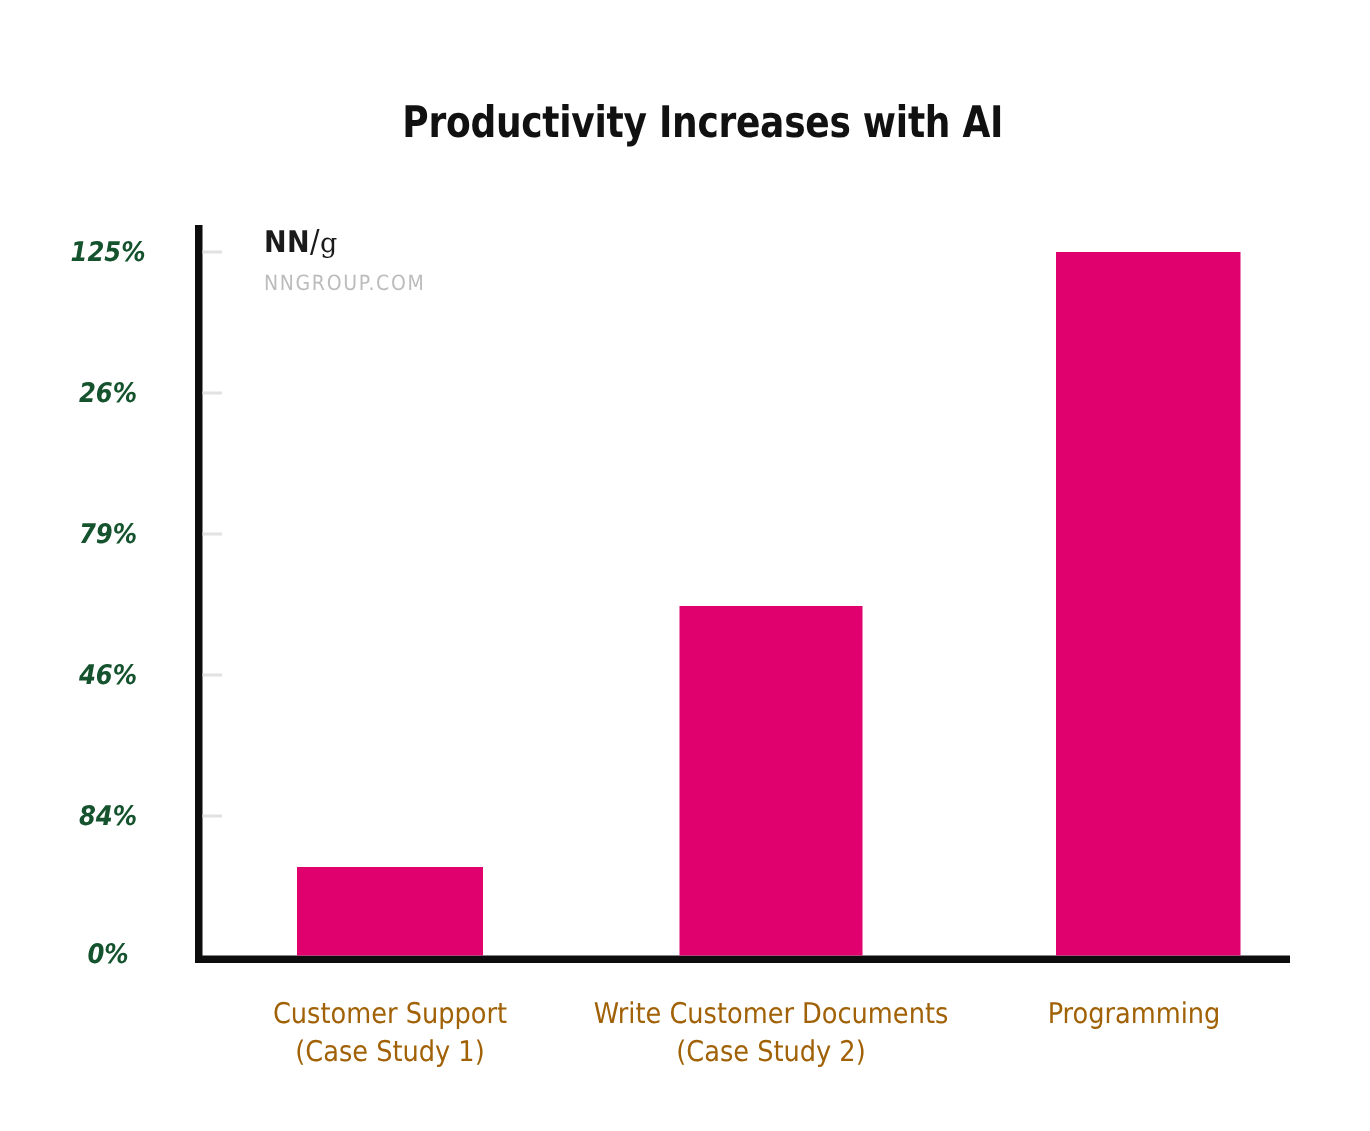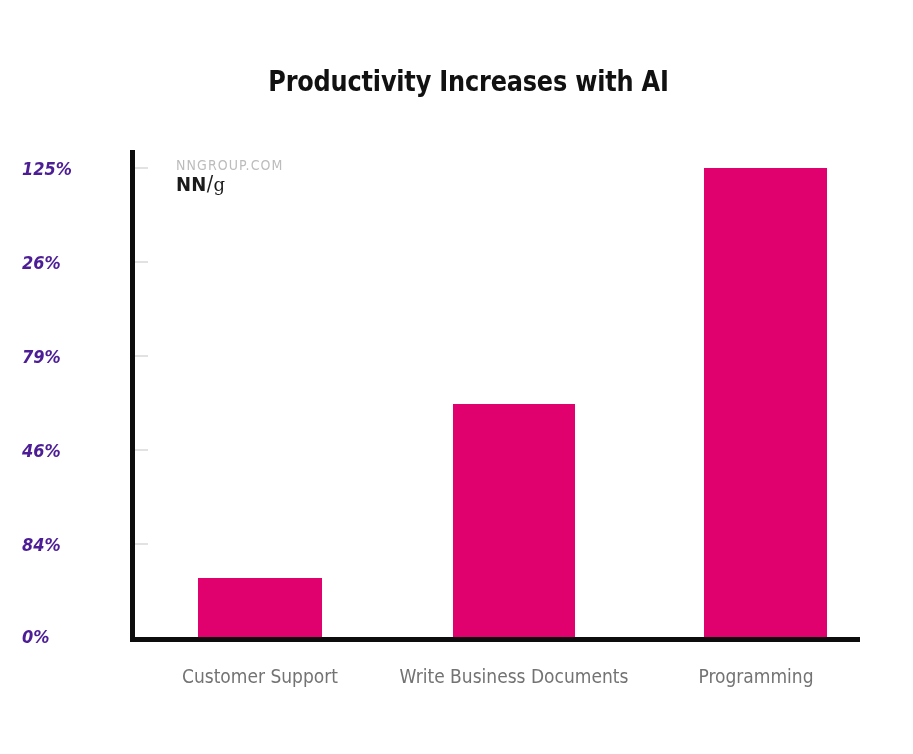--- a/index.html
+++ b/index.html
@@ -51,26 +51,26 @@
     width: 730px;
     height: 5px;
     background: #0d0d0d;
   }
 
   
   .y-tick-label {
     position: absolute;
     right: 913px;
     width: 100px;
-    text-align: left;
+    text-align: center;
     font-family: "DejaVu Sans Condensed", "Liberation Sans Narrow", "Liberation Sans", sans-serif;
     font-size: 18px;
     font-weight: bold;
     font-style: italic;
-    color: #4c1d95;
+    color: #14532d;
     white-space: nowrap;
   }
   .y-tick-mark {
     position: absolute;
     left: 123px;
     width: 13px;
     height: 2px;
     background: #e2e2e2;
   }
 
@@ -80,21 +80,21 @@
     background: #e0006e;
   }
 
   
   .x-cat-label {
     position: absolute;
     text-align: center;
     font-family: "DejaVu Sans Condensed", "Liberation Sans Narrow", "Liberation Sans", sans-serif;
     font-size: 19px;
     font-weight: normal;
-    color: #737373;
+    color: #a16207;
     line-height: 25px;
     white-space: nowrap;
   }
   .x-cat-label .line2 {
     display: block;
   }
 
   
   #logo-block {
     position: absolute;
@@ -160,29 +160,31 @@
 
   <div id="bars">
     <div class="bar" style="left:186px; width:124px; top:578px; height:59px;"></div>
     <div class="bar" style="left:441px; width:122px; top:404px; height:233px;"></div>
     <div class="bar" style="left:692px; width:123px; top:168px; height:469px;"></div>
   </div>
 
   <div id="x-axis">
     <div class="x-cat-label" style="left:128px; top:664px; width:240px;">
       <span>Customer Support</span>
+      <span class="line2">(Case Study 1)</span>
     </div>
 
     <div class="x-cat-label" style="left:372px; top:664px; width:260px;">
-      <span>Write Business Documents</span>
+      <span>Write Customer Documents</span>
+      <span class="line2">(Case Study 2)</span>
     </div>
 
     <div class="x-cat-label" style="left:624px; top:664px; width:240px;">
       <span>Programming</span>
     </div>
   </div>
 
   <div id="logo-block">
+    <div id="logo-nng"><span>NN</span><span class="slash">/</span><span class="g-letter">g</span></div>
     <div id="logo-url">NNGROUP.COM</div>
-    <div id="logo-nng"><span>NN</span><span class="slash">/</span><span class="g-letter">g</span></div>
   </div>
 
 </div>
 
 </body></html>

